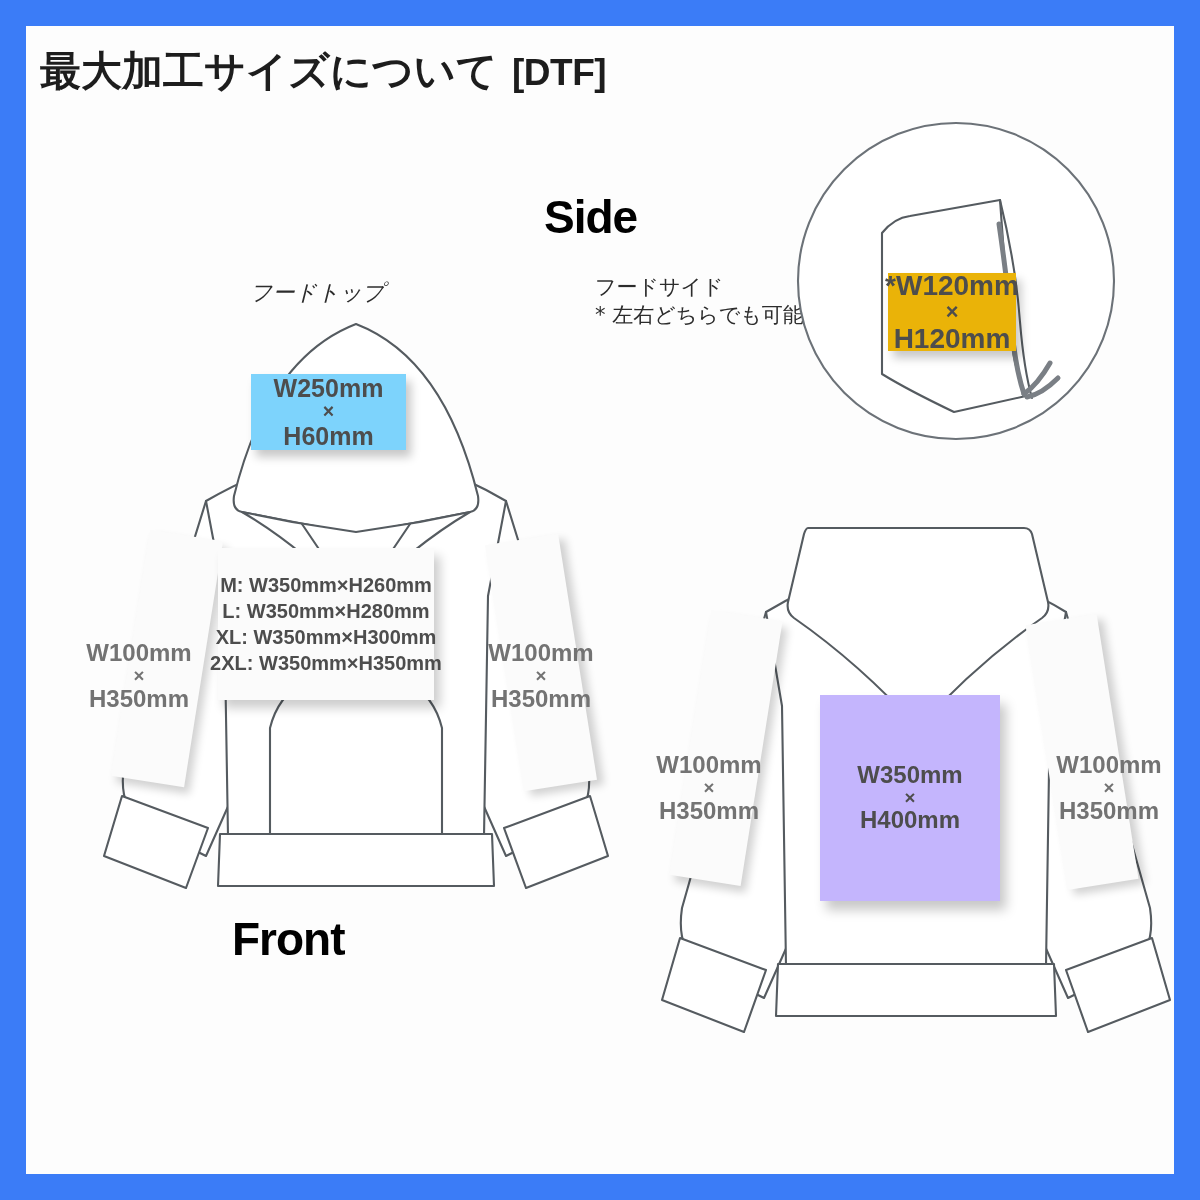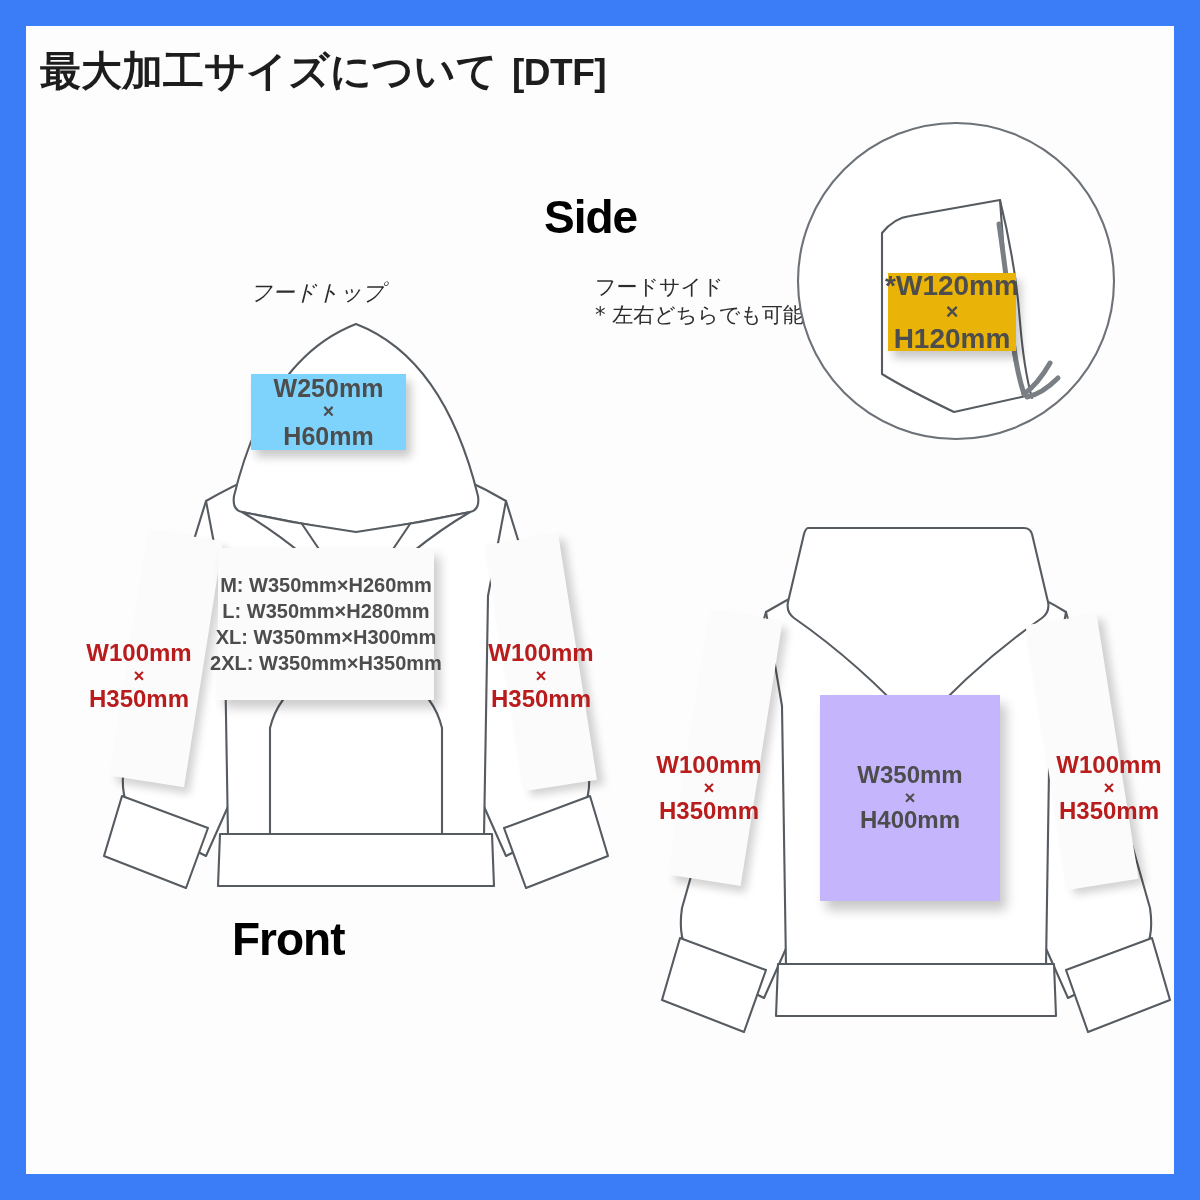--- a/index.html
+++ b/index.html
@@ -120,21 +120,21 @@
     font-size: 20px;
     line-height: 1.30;
     color: #4d4d4d;
     text-align: center;
     white-space: nowrap;
   }
 
   
   .sleeve-text {
     position: absolute;
-    color: #b91c1c;
+    color: #737373;
     font-weight: bold;
     font-size: 24px;
     line-height: 1.12;
     text-align: center;
     white-space: nowrap;
   }
   .sleeve-text .x { font-size: 0.78em; display:block; line-height:1.0; }
   #st-front-left  { left: 48px;  top: 614px; width: 130px; }
   #st-front-right { left: 450px; top: 614px; width: 130px; }
   #st-back-left   { left: 618px; top: 726px; width: 130px; }

